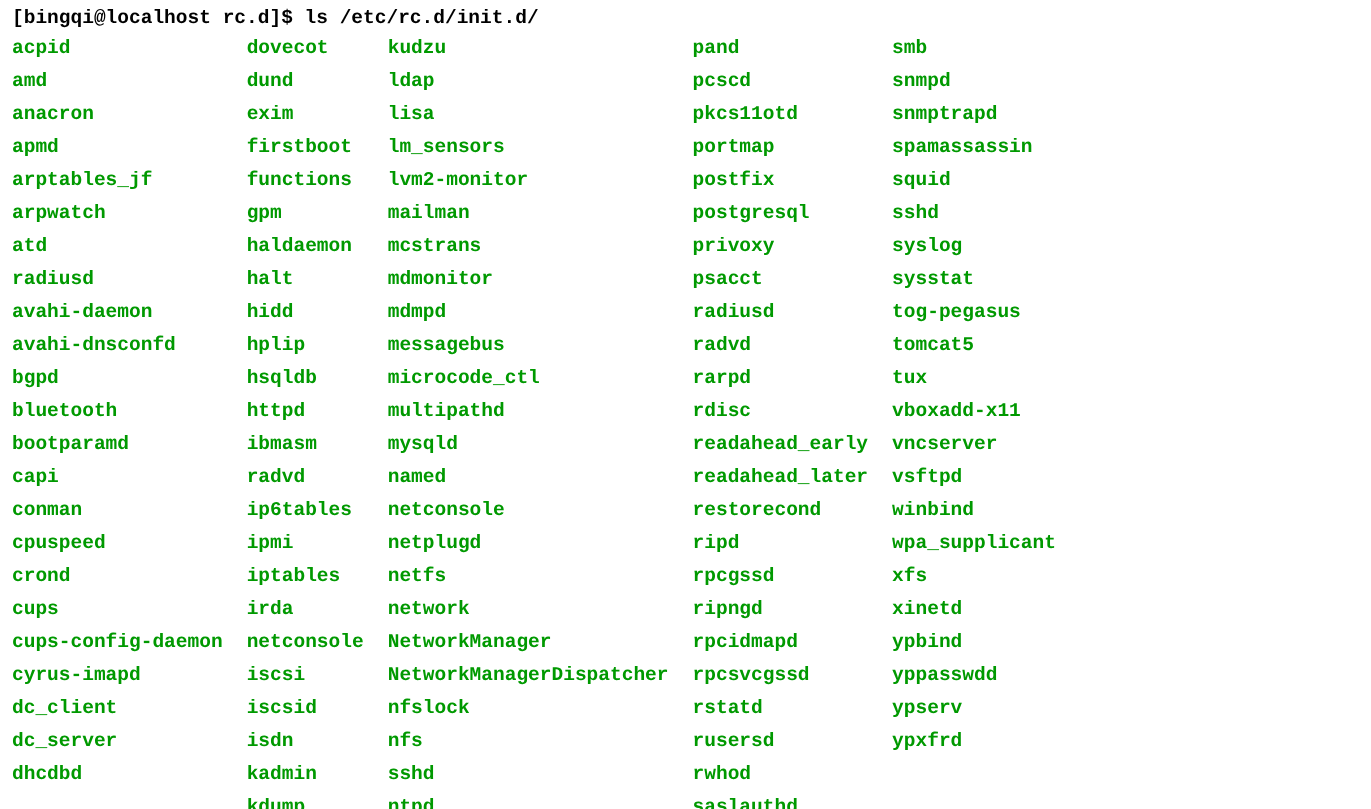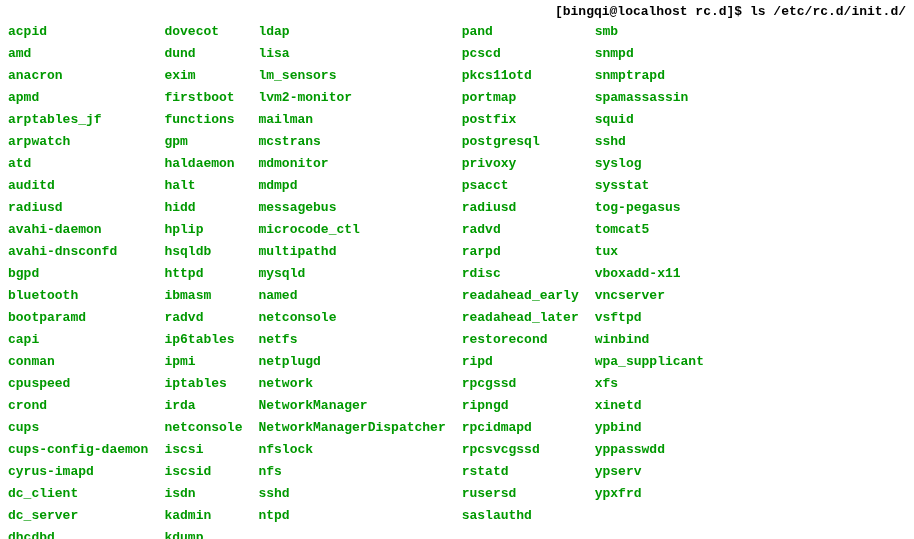--- a/index.html
+++ b/index.html
@@ -12,21 +12,20 @@
       font-size: 13px;
       background: #ffffff;
       color: #000000;
       padding: 4px 8px;
       white-space: nowrap;
     }
     .prompt-line {
       font-weight: bold;
       color: #000000;
       margin-bottom: 2px;
-      text-align: right;
     }
     .listing {
       display: flex;
       gap: 0;
     }
     .col {
       display: flex;
       flex-direction: column;
       padding-right: 16px;
     }
@@ -45,21 +44,20 @@
 
 <div class="listing">
   <div class="col">
       <span class="entry">acpid</span>
       <span class="entry">amd</span>
       <span class="entry">anacron</span>
       <span class="entry">apmd</span>
       <span class="entry">arptables_jf</span>
       <span class="entry">arpwatch</span>
       <span class="entry">atd</span>
-      <span class="entry">auditd</span>
       <span class="entry">radiusd</span>
       <span class="entry">avahi-daemon</span>
       <span class="entry">avahi-dnsconfd</span>
       <span class="entry">bgpd</span>
       <span class="entry">bluetooth</span>
       <span class="entry">bootparamd</span>
       <span class="entry">capi</span>
       <span class="entry">conman</span>
       <span class="entry">cpuspeed</span>
       <span class="entry">crond</span>
@@ -90,36 +88,37 @@
       <span class="entry">iptables</span>
       <span class="entry">irda</span>
       <span class="entry">netconsole</span>
       <span class="entry">iscsi</span>
       <span class="entry">iscsid</span>
       <span class="entry">isdn</span>
       <span class="entry">kadmin</span>
       <span class="entry">kdump</span>
     </div>
   <div class="col">
+      <span class="entry">kudzu</span>
       <span class="entry">ldap</span>
       <span class="entry">lisa</span>
       <span class="entry">lm_sensors</span>
       <span class="entry">lvm2-monitor</span>
       <span class="entry">mailman</span>
       <span class="entry">mcstrans</span>
       <span class="entry">mdmonitor</span>
       <span class="entry">mdmpd</span>
       <span class="entry">messagebus</span>
       <span class="entry">microcode_ctl</span>
       <span class="entry">multipathd</span>
       <span class="entry">mysqld</span>
       <span class="entry">named</span>
       <span class="entry">netconsole</span>
+      <span class="entry">netplugd</span>
       <span class="entry">netfs</span>
-      <span class="entry">netplugd</span>
       <span class="entry">network</span>
       <span class="entry">NetworkManager</span>
       <span class="entry">NetworkManagerDispatcher</span>
       <span class="entry">nfslock</span>
       <span class="entry">nfs</span>
       <span class="entry">sshd</span>
       <span class="entry">ntpd</span>
     </div>
   <div class="col">
       <span class="entry">pand</span>
@@ -137,20 +136,21 @@
       <span class="entry">readahead_early</span>
       <span class="entry">readahead_later</span>
       <span class="entry">restorecond</span>
       <span class="entry">ripd</span>
       <span class="entry">rpcgssd</span>
       <span class="entry">ripngd</span>
       <span class="entry">rpcidmapd</span>
       <span class="entry">rpcsvcgssd</span>
       <span class="entry">rstatd</span>
       <span class="entry">rusersd</span>
+      <span class="entry">rwhod</span>
       <span class="entry">saslauthd</span>
     </div>
   <div class="col">
       <span class="entry">smb</span>
       <span class="entry">snmpd</span>
       <span class="entry">snmptrapd</span>
       <span class="entry">spamassassin</span>
       <span class="entry">squid</span>
       <span class="entry">sshd</span>
       <span class="entry">syslog</span>

